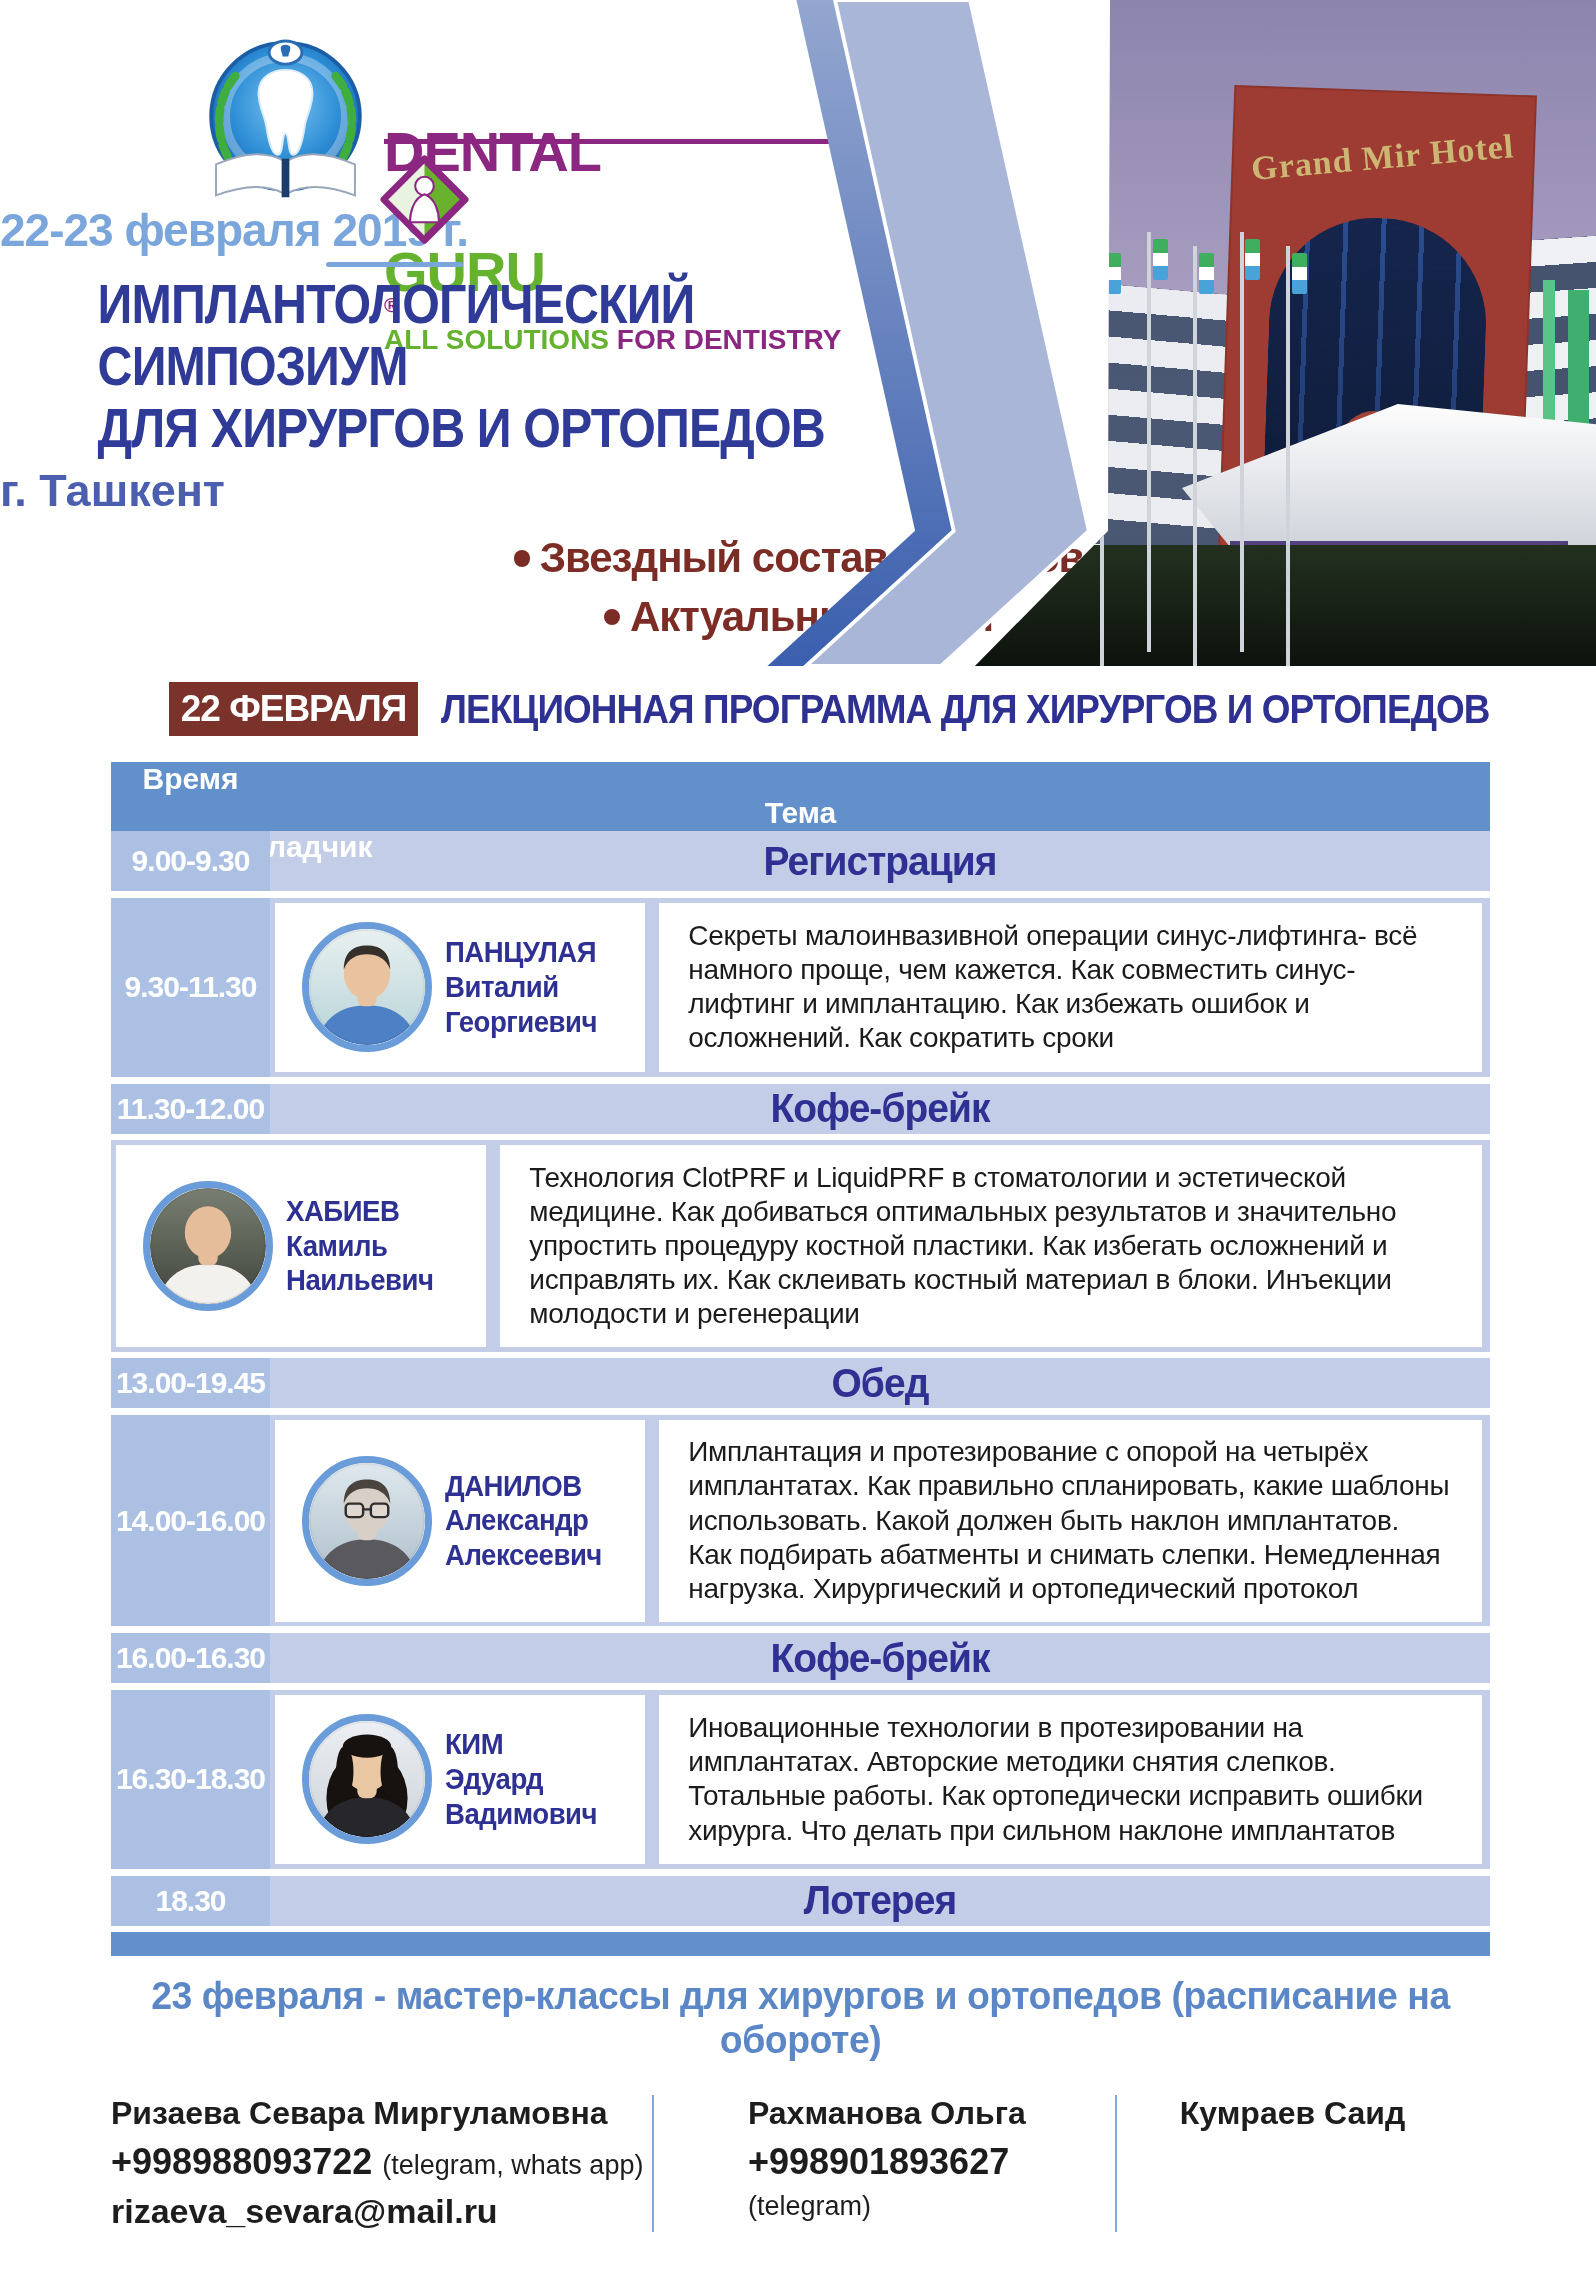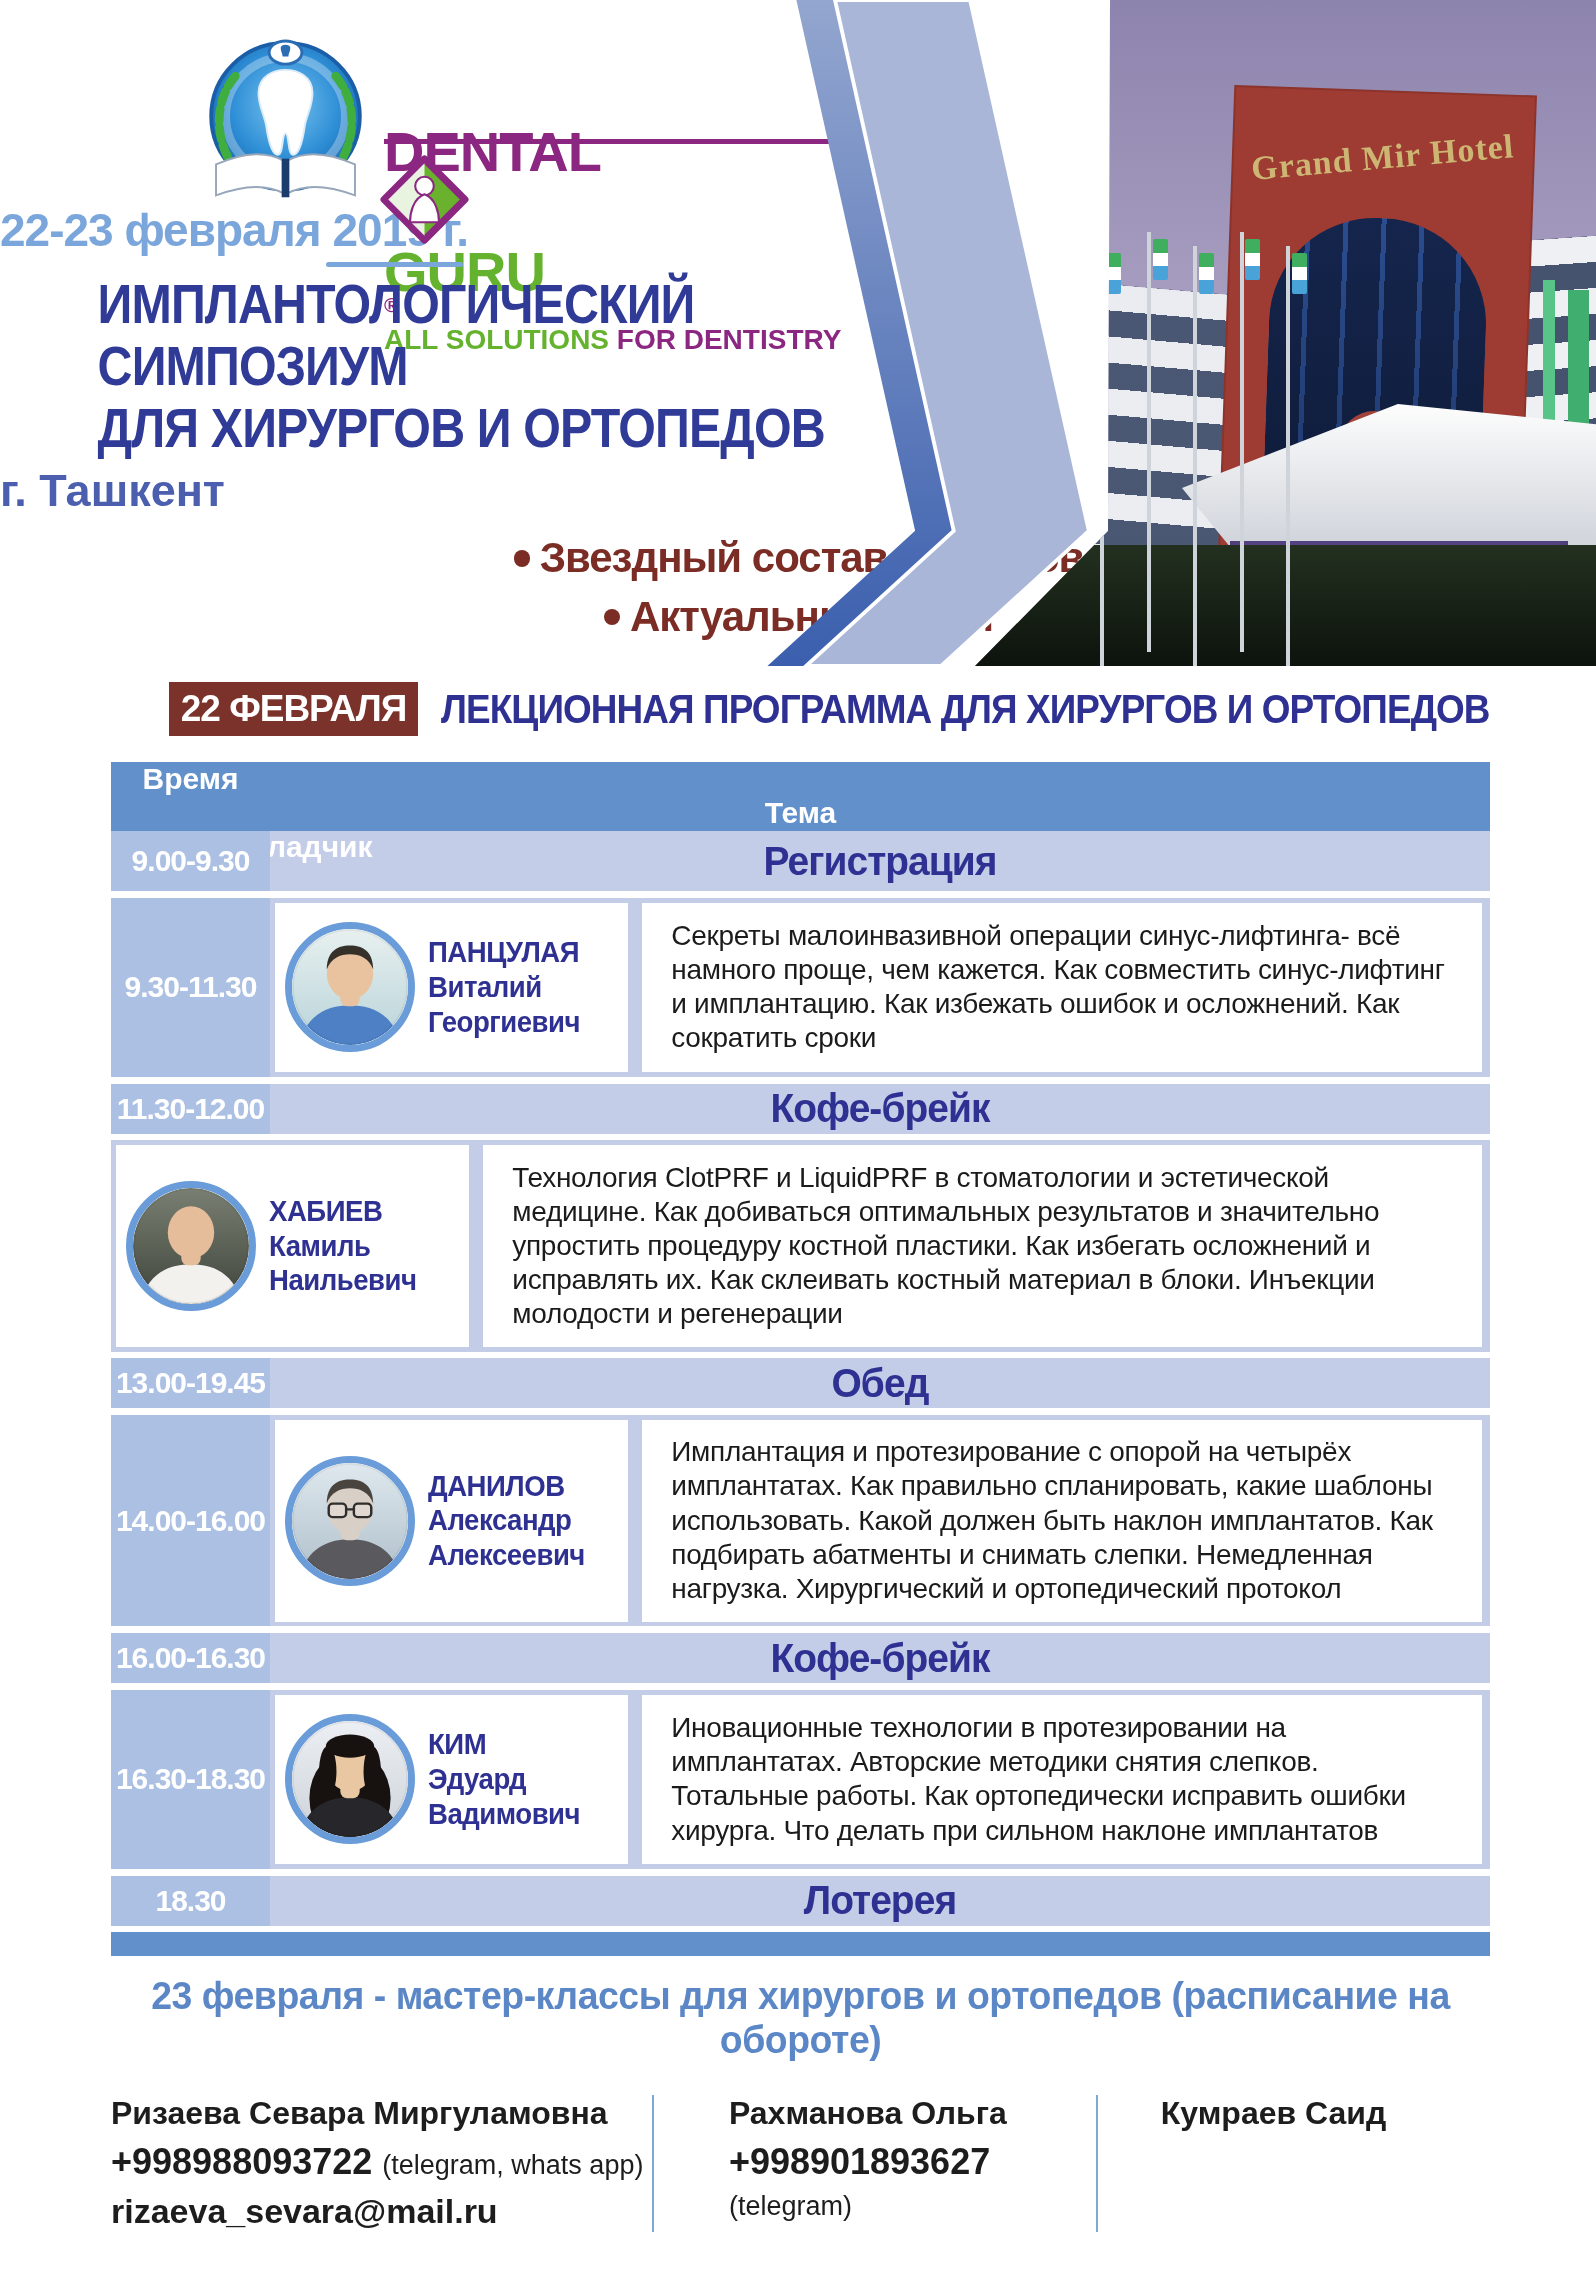--- a/index.html
+++ b/index.html
@@ -83,39 +83,39 @@
   .rows > .row:first-child{margin-top:0;}
   .time{width:159px;flex:0 0 auto;background:var(--time_cell_blue);color:#fff;font-weight:800;
         font-size:30px;display:flex;align-items:center;justify-content:center;letter-spacing:-1px;}
   .row.banner{height:50px;}
   .rows > .row.banner:first-child{height:60px;}
   .banner-label{flex:1;display:flex;align-items:center;justify-content:center;color:var(--accent_dark_blue);
         font-weight:800;font-size:41px;letter-spacing:-1px;transform:scaleX(.95);}
   .row.talk{min-height:179px;}
   .cells{flex:1;display:flex;padding:4.8px 7.7px 4.8px 4.8px;gap:14.5px;}
   .speaker-cell{width:343px;flex:0 0 auto;background:#fff;display:flex;align-items:center;
-        padding-left:10px;gap:13.5px;}
+        padding-left:27px;gap:13.5px;}
   .avatar{width:116px;height:116px;border-radius:50%;border:7.7px solid #699cd8;overflow:hidden;
         background:#fff;flex:0 0 auto;}
   .speaker-name{color:var(--accent_dark_blue);font-weight:800;font-size:29px;line-height:1.2;
         letter-spacing:-0.5px;transform:scaleX(.95);transform-origin:left center;}
   .topic-cell{flex:1;background:#fff;display:flex;align-items:center;padding:15.4px 33px 15.4px 29px;
         color:#1b1b1b;font-size:28px;line-height:1.22;letter-spacing:-0.3px;}
   .tfoot{height:24px;background:var(--header_blue);margin-top:6.8px;}
 
   .note{margin-top:17.4px;text-align:center;color:var(--footer_note_blue);font-weight:700;font-size:39px;
         letter-spacing:-0.5px;transform:scaleX(.96);}
   .contacts{margin-top:29px;display:flex;color:#1d1d1d;}
   .contact{line-height:1.42;}
   .contact .c-name{font-weight:700;font-size:32px;}
   .contact .c-phone{font-weight:700;font-size:36px;}
   .contact .c-note{font-weight:400;font-size:27px;}
   .contact .c-email{font-weight:700;font-size:34px;}
   .c1{flex:0 0 541px;}
-  .c2{flex:0 0 367px;padding-left:75px;}
+  .c2{flex:0 0 367px;padding-left:75px;margin-left:19px;}
   .c3{flex:1;padding-left:63px;}
   .vdiv{width:1.9px;background:#7fa9d6;margin:3.9px 0;}
 </style>
 </head>
 <body>
 
 <div class="page">
 
   <div class="masthead">
 

